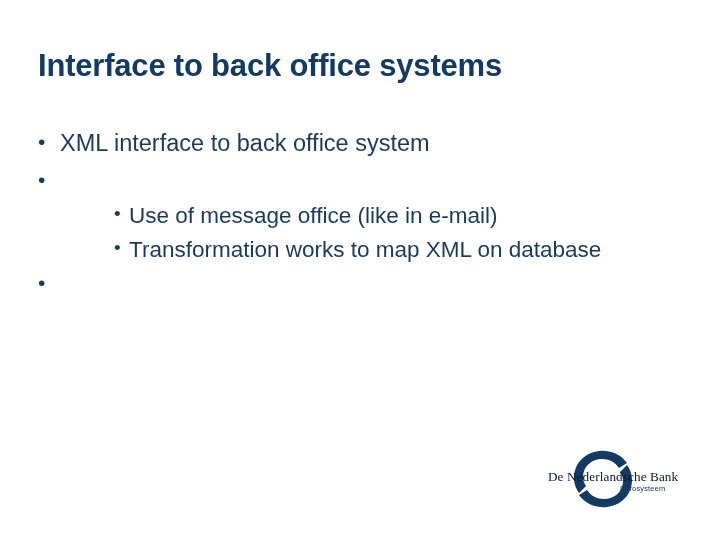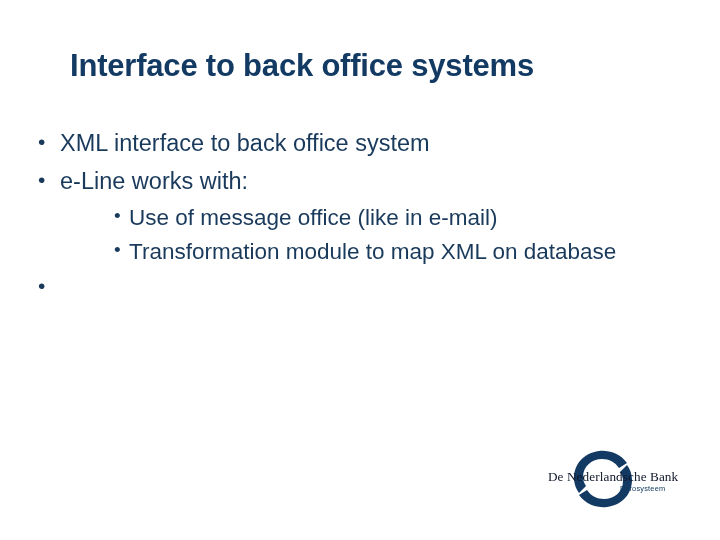--- a/index.html
+++ b/index.html
@@ -26,21 +26,20 @@
     position: absolute;
     left: 38px;
     top: 48px;
     width: 640px;
     font-size: 31px;
     font-weight: bold;
     line-height: 1.15;
     color: #123A63;
     letter-spacing: -0.2px;
     white-space: nowrap;
-    margin-left: 32px;
   }
 
   
   .body-list {
     position: absolute;
     left: 34px;
     top: 128px;
     width: 640px;
     color: #1A3A5C;
   }
@@ -140,31 +139,30 @@
 
   <div class="body-list">
 
     <div class="bullet-row lvl1">
       <span class="bullet-mark">•</span>
       <span class="bullet-text">XML interface to back office system</span>
     </div>
 
     <div class="bullet-row lvl1">
       <span class="bullet-mark">•</span>
-      <span class="bullet-text">e-Line works with:</span>
     </div>
 
     <div class="bullet-row lvl2">
       <span class="bullet-mark">•</span>
       <span class="bullet-text">Use of message office (like in e-mail)</span>
     </div>
 
     <div class="bullet-row lvl2">
       <span class="bullet-mark">•</span>
-      <span class="bullet-text">Transformation module to map XML on database</span>
+      <span class="bullet-text">Transformation works to map XML on database</span>
     </div>
 
     <div class="bullet-row lvl1">
       <span class="bullet-mark">•</span>
     </div>
 
   </div>
 
   <div class="logo">
     <svg viewBox="0 0 62 58">

